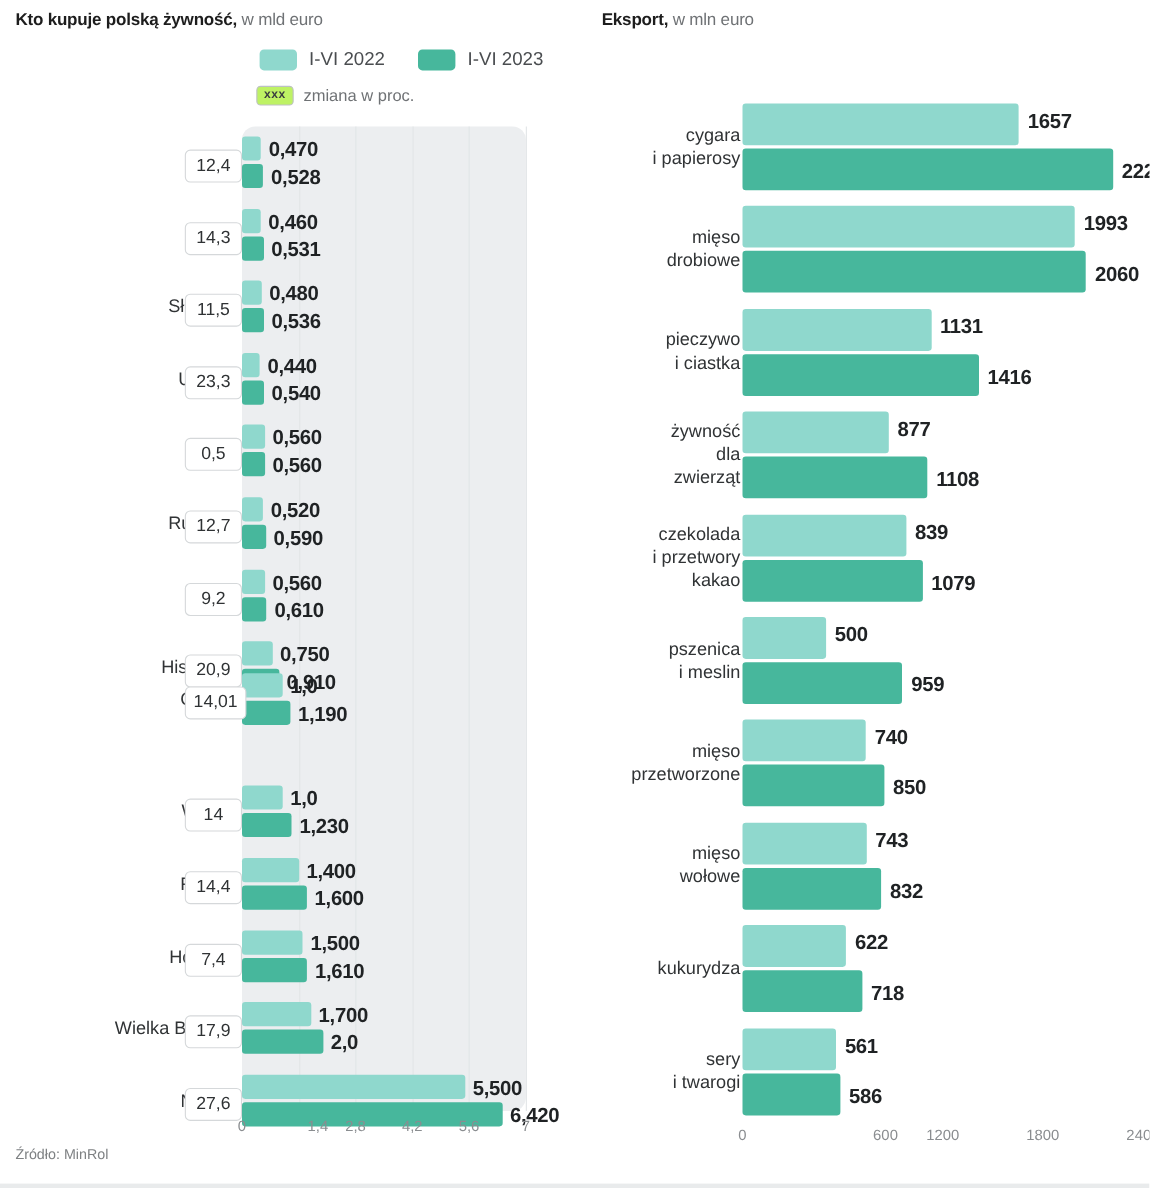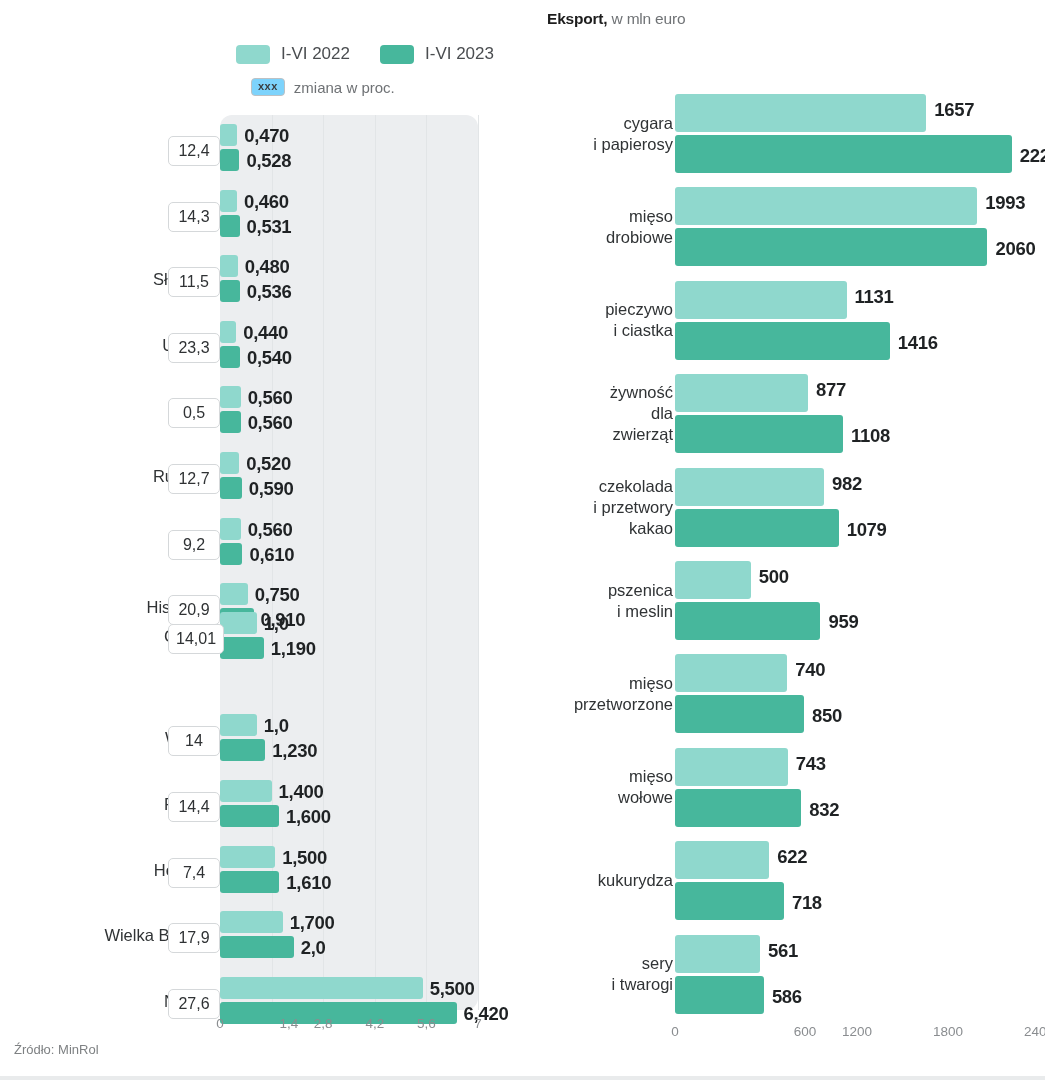--- a/index.html
+++ b/index.html
@@ -63,28 +63,27 @@
 
   .legend-note {
     position: absolute;
     left: 233px; top: 78px;
     display: flex;
     align-items: center;
   }
   .note-badge {
     border: 1px solid #bdc1c4;
     border-radius: 4px;
-    background: #7dd3fc;
+    background: #bef264;
     font-size: 11px;
     font-weight: bold;
     color: #3a3d40;
     padding: 2px 6px 3px;
     line-height: 1;
     letter-spacing: 0.5px;
-    margin-left: 18px;
   }
   .note-text {
     margin-left: 9px;
     font-size: 15px;
     color: #6f7275;
     white-space: nowrap;
   }
 
   
   .plot {
@@ -198,20 +197,23 @@
     background: #e9ebec;
   }
 </style>
 </head>
 <body>
 
 <div class="page">
 
   <div class="panel panel-left">
 
+    <div class="chart-title" id="title-left">
+      <span class="t-bold">Kto kupuje polską żywność,</span><span class="t-reg"> w mld euro</span>
+    </div>
 
     <div class="legend" id="legend-left">
       <div class="legend-item">
         <span class="legend-swatch bar-2022"></span>
         <span class="legend-label">I-VI 2022</span>
       </div>
       <div class="legend-item">
         <span class="legend-swatch bar-2023"></span>
         <span class="legend-label">I-VI 2023</span>
       </div>
@@ -442,21 +444,21 @@
         </div>
       </div>
       <div class="rrow" style="top: 467.6px;">
         <div class="rrow-label" style="top: 8px;">
           <div>czekolada</div>
           <div>i przetwory</div>
           <div>kakao</div>
         </div>
         <div class="rbars">
           <div class="bar bar-2022" style="left: 0px; top: 0px; width: 148.937px; height: 38px;"></div>
-          <div class="bar-val" style="left: 156.937px; top: 5px;">982</div>
+          <div class="bar-val" style="left: 156.937px; top: 5px;">839</div>
           <div class="bar bar-2023" style="left: 0px; top: 41px; width: 163.648px; height: 38px;"></div>
           <div class="bar-val" style="left: 171.648px; top: 51px;">1079</div>
         </div>
       </div>
       <div class="rrow" style="top: 561px;">
         <div class="rrow-label" style="top: 18.5px;">
           <div>pszenica</div>
           <div>i meslin</div>
         </div>
         <div class="rbars">

